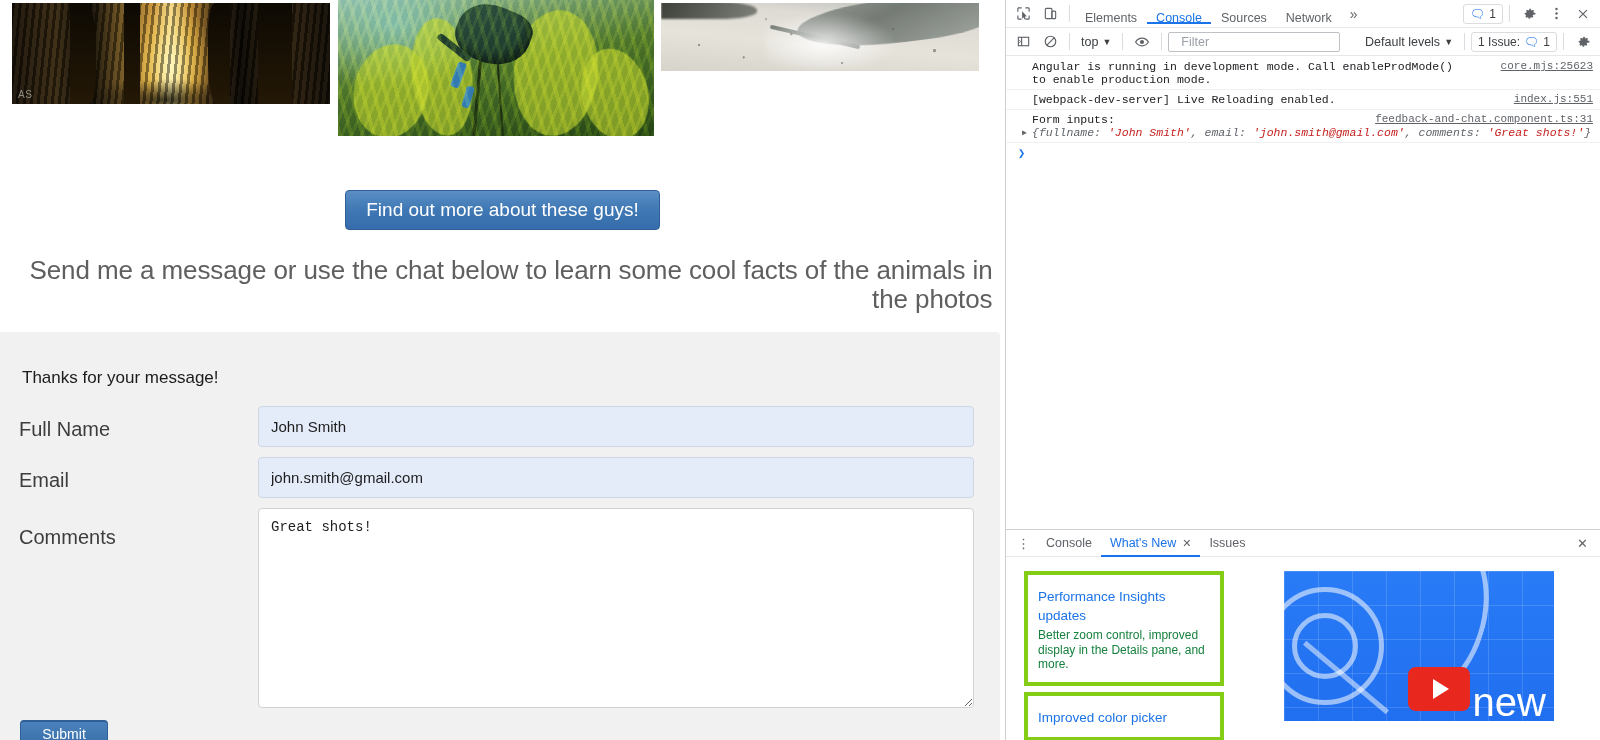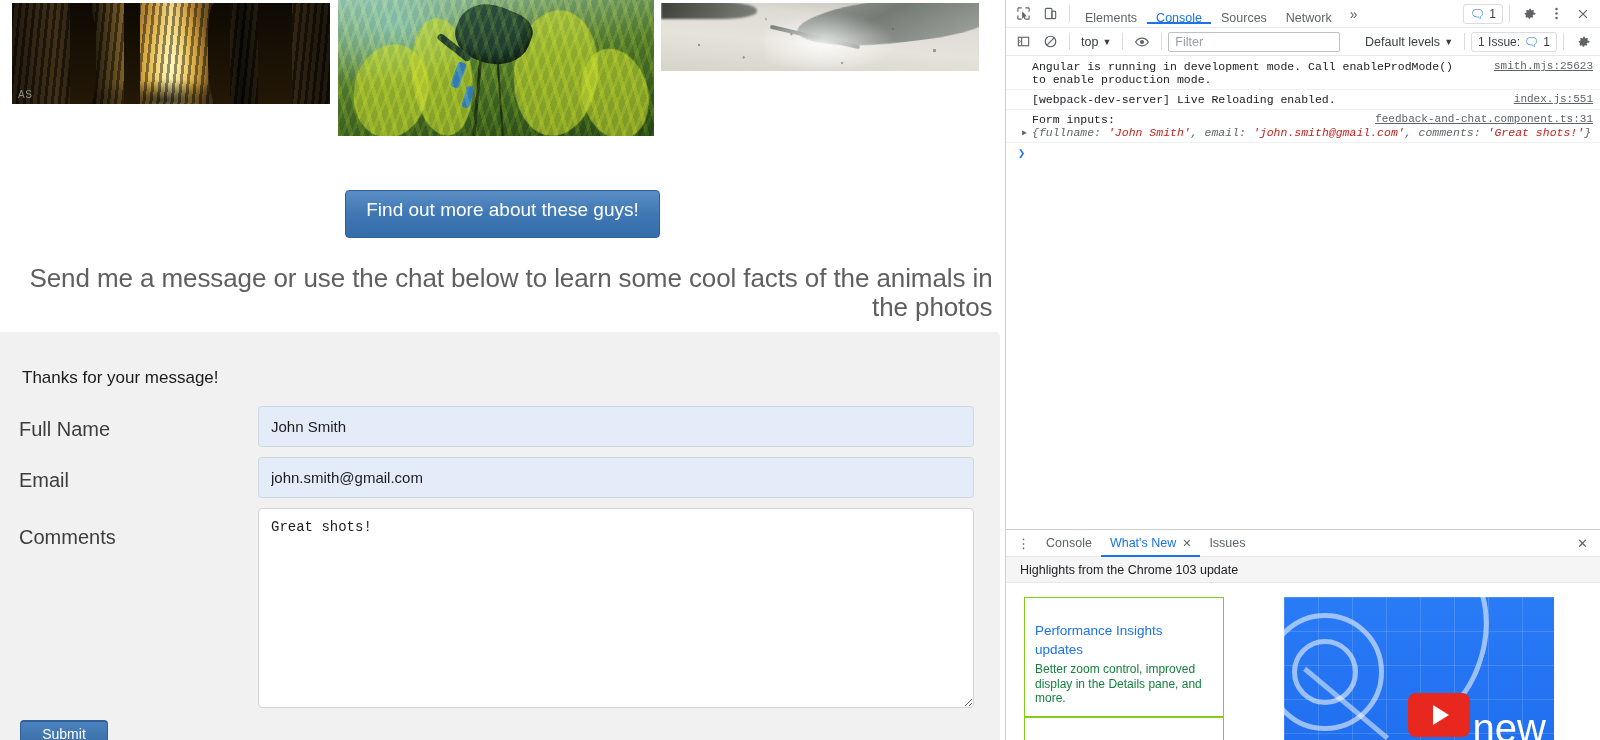--- a/index.html
+++ b/index.html
@@ -124,21 +124,21 @@
   #photo-3 .silt {
     position:absolute; left:104px; top:10px; width:130px; height:56px;
     background:radial-gradient(ellipse at 45% 55%, rgba(255,255,255,.85), rgba(255,255,255,0) 72%);
     filter:blur(2px);
   }
 
   
   .cta-wrap { text-align:center; margin-top:50px; }
   #cta {
     display:inline-block;
-    padding:9px 20px 16px;
+    padding:9px 20px 8px;
     font-size:19px;
     color:#fff;
     background:linear-gradient(180deg,#5b8ec4 0%,#3f78b4 50%,#366cab 100%);
     border:1px solid #2f5f96;
     border-radius:4px;
     cursor:pointer;
     font-family:"Liberation Sans", sans-serif;
     line-height:1.1;
   }
 
@@ -263,21 +263,21 @@
     display:flex; align-items:center; gap:4px;
     font-size:12.5px; color:#3c4043; padding:0 5px; cursor:pointer; white-space:nowrap;
   }
   .caret { font-size:9px; }
 
   #filter-input {
     flex:0 0 auto;
     width:172px; height:20px;
     border:1px solid #bdc1c6; border-radius:2px;
     font-size:12.5px; color:#3c4043;
-    padding:0 6px; outline:none;
+    padding:0 12px; outline:none;
     font-family:"Liberation Sans", sans-serif;
     background:#fff;
   }
   #filter-input::placeholder { color:#9aa0a6; }
 
   
   #console-log {
     position:absolute; left:0; top:57px; width:595px; height:472px;
     overflow:hidden;
     font-family:"Liberation Mono", monospace;
@@ -329,23 +329,23 @@
   #wn-header {
     height:26px; line-height:26px;
     background:#f5f5f5;
     border-bottom:1px solid #e8e8e8;
     padding:0 14px;
     font-size:12.5px; color:#202124;
   }
   #wn-body { display:flex; padding:14px 0 0 18px; gap:0; }
   #wn-cards { width:200px; }
   .wn-card {
-    border:1px solid #84cc16;
-    padding:23px 10px 10px;
-    margin-bottom:0;
+    border:4px solid #84cc16;
+    padding:12px 10px 10px;
+    margin-bottom:6px;
     background:#fff;
   }
   .wn-card .t {
     color:#1a73e8; font-size:13.5px; line-height:19px; cursor:pointer;
   }
   .wn-card .d {
     color:#15803d; font-size:12px; line-height:14.5px; margin-top:3px;
   }
   #wn-video {
     margin-left:60px;
@@ -568,21 +568,21 @@
       <svg width="15" height="15" viewBox="0 0 16 16" fill="#5f6368">
         <path d="M8 5.4A2.6 2.6 0 1 0 8 10.6 2.6 2.6 0 0 0 8 5.4zm0 4.1a1.5 1.5 0 1 1 0-3 1.5 1.5 0 0 1 0 3z"></path>
         <path d="M13.3 9.3l1.2-.7-.4-1.5-1.4.2a5 5 0 0 0-.6-1l.7-1.2-1.1-1.1-1.2.7a5 5 0 0 0-1-.4l-.2-1.4H7.8l-.2 1.4a5 5 0 0 0-1 .4l-1.2-.7-1.1 1.1.7 1.2a5 5 0 0 0-.5 1l-1.4.2L2.7 8.6l1.2.7c.1.4.2.7.4 1l-.7 1.2 1.1 1.1 1.2-.7c.3.2.7.3 1 .4l.2 1.4h1.5l.2-1.4c.4-.1.7-.2 1-.4l1.2.7 1.1-1.1-.7-1.2c.2-.3.3-.6.4-1z"></path>
       </svg>
     </div>
   </div>
 
   <div id="console-log">
     <div class="log-entry">
       <span class="log-text">Angular is running in development mode. Call enableProdMode() to enable production mode.</span>
-      <span class="log-src">smith.mjs:25623</span>
+      <span class="log-src">core.mjs:25623</span>
     </div>
 
     <div class="log-entry">
       <span class="log-text">[webpack-dev-server] Live Reloading enabled.</span>
       <span class="log-src">index.js:551</span>
     </div>
 
     <div class="log-entry">
       <span class="log-text">Form inputs:</span>
       <span class="log-src">feedback-and-chat.component.ts:31</span>
@@ -606,21 +606,20 @@
       <div class="dtab active">
         <span>What's New</span>
         <span class="x">✕</span>
       </div>
       <div class="dtab">
         <span>Issues</span>
       </div>
       <span id="drawer-close">✕</span>
     </div>
 
-    <div id="wn-header">Highlights from the Chrome 103 update</div>
 
     <div id="wn-body">
       <div id="wn-cards">
         <div class="wn-card">
           <div class="t">Performance Insights</div>
           <div class="t">updates</div>
           <div class="d">Better zoom control, improved display in the Details pane, and more.</div>
         </div>
         <div class="wn-card">
           <div class="t">Improved color picker</div>

